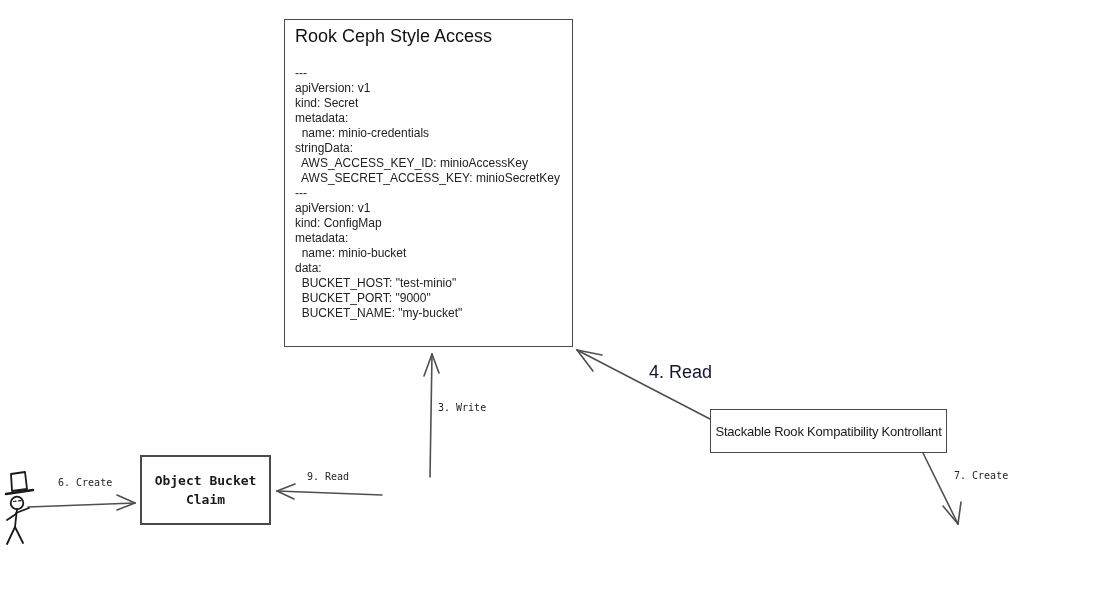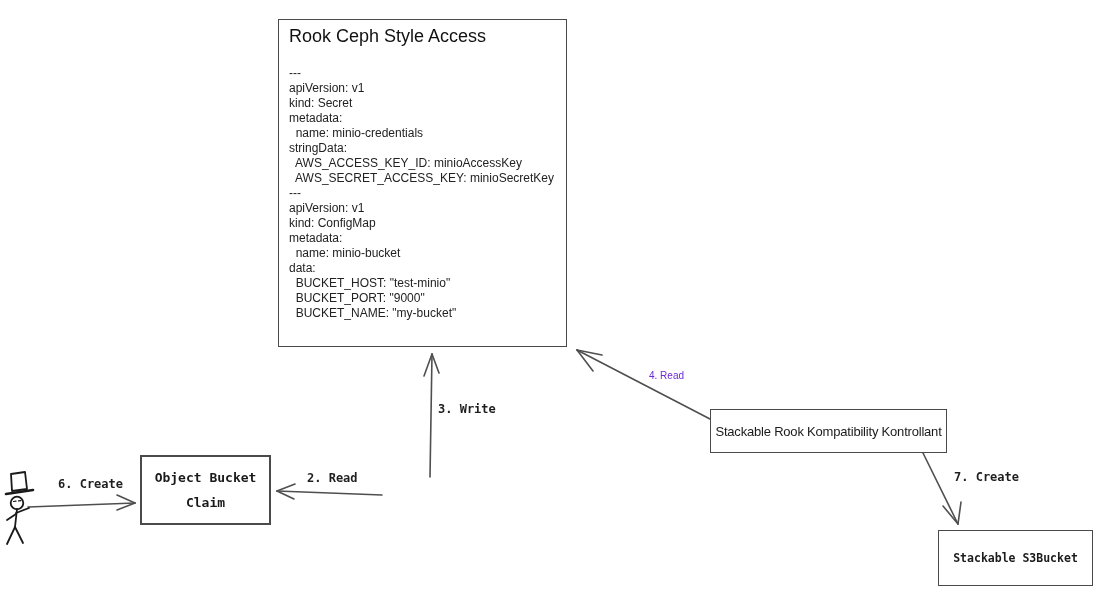--- a/index.html
+++ b/index.html
@@ -5,43 +5,43 @@
   html,body{margin:0;padding:0;background:#fff;}
   .canvas{
     position:relative;width:1094px;height:591px;background:#fff;overflow:hidden;
     font-family:"Liberation Sans",sans-serif;color:#1a1a1a;
   }
   .layer{position:absolute;left:0;top:0;width:1094px;height:591px;pointer-events:none;}
   .box{
     position:absolute;background:#fff;border:1.6px solid #4a4a4a;box-sizing:border-box;
     display:flex;align-items:center;justify-content:center;text-align:center;z-index:2;
   }
-  .box-main{left:278px;top:19px;width:289px;height:328px;display:block;text-align:left;}
+  .box-main{left:284px;top:19px;width:289px;height:328px;display:block;text-align:left;}
   .main-title{position:absolute;left:10px;top:6px;font-size:18px;color:#111;white-space:nowrap;}
   .yaml{
     position:absolute;left:10px;top:46px;font-size:12px;line-height:15px;color:#222;
     white-space:pre;font-family:"Liberation Sans",sans-serif;
   }
   .box-obc{left:140px;top:455px;width:131px;height:70px;
-    font-family:"DejaVu Sans Mono",monospace;font-weight:bold;font-size:13px;line-height:25px;
+    font-family:"DejaVu Sans Mono",monospace;font-weight:bold;font-size:13px;line-height:19px;
     white-space:pre-line;border-width:2px;}
   .box-operator{left:383px;top:478px;width:158px;height:65px;
     font-family:"DejaVu Sans Mono",monospace;font-size:15px;}
   .box-kontrollant{left:710px;top:409px;width:237px;height:44px;
     font-size:13px;letter-spacing:-0.2px;white-space:nowrap;align-items:center;}
   .box-s3{left:938px;top:530px;width:155px;height:56px;
     font-family:"DejaVu Sans Mono",monospace;font-weight:bold;font-size:11.5px;}
   .alabel{
-    position:absolute;font-family:"DejaVu Sans Mono",monospace;font-weight:bold;
-    font-size:12px;color:#1f1f1f;white-space:nowrap;z-index:3;
+    position:absolute;font-family:"DejaVu Sans Mono",monospace;font-weight:normal;
+    font-size:10px;color:#1f1f1f;white-space:nowrap;z-index:3;
   }
   .alabel-1{left:58px;top:477px;}
   .alabel-2{left:307px;top:471px;}
   .alabel-3{left:438px;top:402px;}
-  .alabel-4{left:649px;top:362px;font-family:"Liberation Sans",sans-serif;font-weight:normal;font-size:10px;color:#6d28d9;margin-top:8px;}
+  .alabel-4{left:649px;top:362px;font-family:"Liberation Sans",sans-serif;font-weight:normal;font-size:18px;color:#0f172a;}
   .alabel-5{left:954px;top:470px;}
   .actor{position:absolute;left:2px;top:470px;z-index:2;}
 </style>
 </head>
 <body>
 
 <div class="canvas">
 
   <svg class="layer" viewBox="0 0 1094 591" xmlns="http://www.w3.org/2000/svg">
     <g stroke="#4f4f4f" stroke-width="1.6" fill="none" stroke-linecap="round">
@@ -112,23 +112,20 @@
   <div class="box box-obc">
     <span>Object Bucket
 Claim</span>
   </div>
 
 
   <div class="box box-kontrollant">
     <span>Stackable Rook Kompatibility Kontrollant</span>
   </div>
 
-  <div class="box box-s3">
-    <span>Stackable S3Bucket</span>
-  </div>
 
   <div class="alabel alabel-1">6. Create</div>
-  <div class="alabel alabel-2">2. Read</div>
+  <div class="alabel alabel-2">9. Read</div>
   <div class="alabel alabel-3">3. Write</div>
   <div class="alabel alabel-4">4. Read</div>
   <div class="alabel alabel-5">7. Create</div>
 
 </div>
 
 </body></html>

